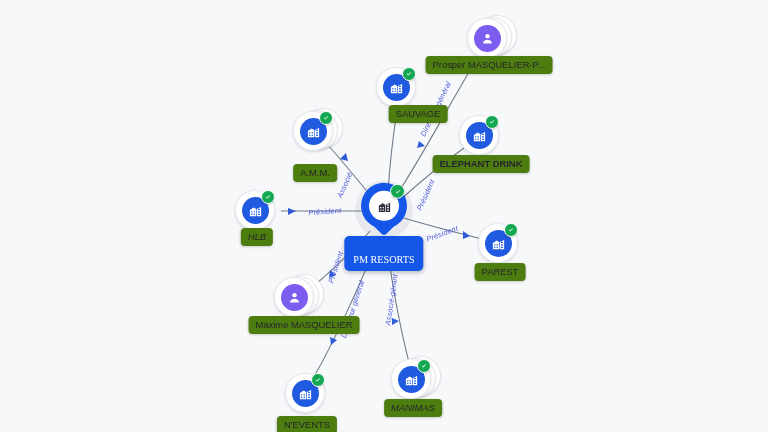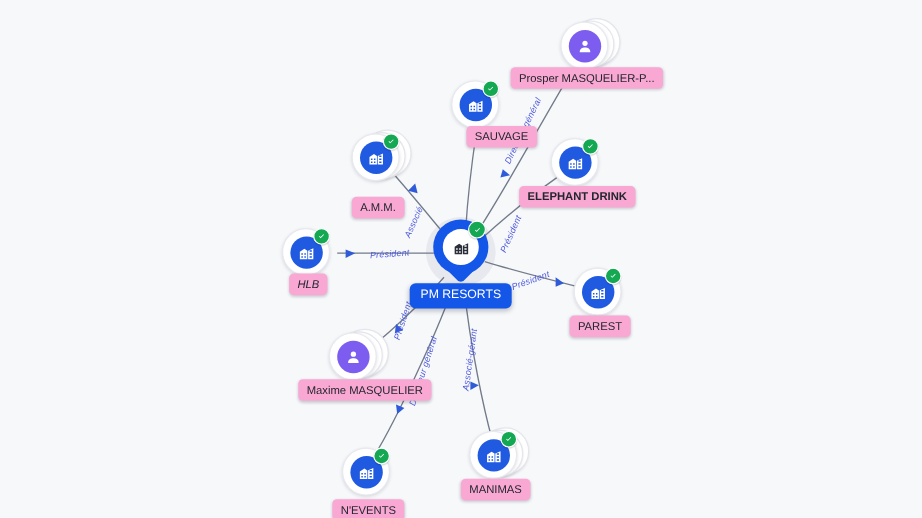--- a/index.html
+++ b/index.html
@@ -79,30 +79,31 @@
     position:absolute;left:50%;top:23px;transform:translate(-50%,-50%);
     width:30px;height:30px;border-radius:50%;background:#ffffff;
     display:flex;align-items:center;justify-content:center;
   }
   .pin .glyph{width:19px;height:19px;display:flex;align-items:center;justify-content:center;}
   .pin .check{right:2px;top:1px;width:13px;height:13px;}
 
   
   .lbl{
     position:absolute;transform:translate(-50%,0);
-    background:#f9a8d4;color:#23262e;
+    background:#4d7c0f;color:#23262e;
     font-size:9.4px;line-height:1;
     padding:4px 7px 5px 7px;border-radius:4px;
     white-space:nowrap;
     box-shadow:0 1px 2.5px rgba(20,24,40,.20);
   }
   .lbl.focus{
     background:#1457e8;color:#ffffff;font-size:10.2px;
-    padding:5px 9px 6px 9px;border-radius:5px;
+    padding:19px 9px 6px 9px;border-radius:5px;
     box-shadow:0 2px 4px rgba(20,24,40,.26);
+    font-family:Liberation Serif, serif;
   }
 </style>
 </head>
 <body>
 
 <div id="graph">
 
   <svg class="edges" viewBox="0 0 768 432" width="768" height="432">
     <g>
       <path class="edge-line" d="M 396 196 C 420 160 452 100 475 62"></path>
@@ -343,15 +344,15 @@
   <div id="labels-layer">
       <div class="lbl focus" style="left: 384px; top: 236px;">PM RESORTS</div>
       <div class="lbl" style="left: 489px; top: 56px;">Prosper MASQUELIER-P...</div>
       <div class="lbl" style="left: 418px; top: 105px;">SAUVAGE</div>
       <div class="lbl" style="left: 315px; top: 164px;">A.M.M.</div>
       <div class="lbl" style="left: 481px; top: 155px; font-weight: bold;">ELEPHANT DRINK</div>
       <div class="lbl" style="left: 257px; top: 228px; font-style: italic;">HLB</div>
       <div class="lbl" style="left: 500px; top: 263px;">PAREST</div>
       <div class="lbl" style="left: 304px; top: 316px;">Maxime MASQUELIER</div>
       <div class="lbl" style="left: 307px; top: 416px;">N'EVENTS</div>
-      <div class="lbl" style="left: 413px; top: 399px;">MANIMAS</div>
+      <div class="lbl" style="left: 413px; top: 399px; font-style: italic;">MANIMAS</div>
     </div>
 </div>
 
 </body></html>

